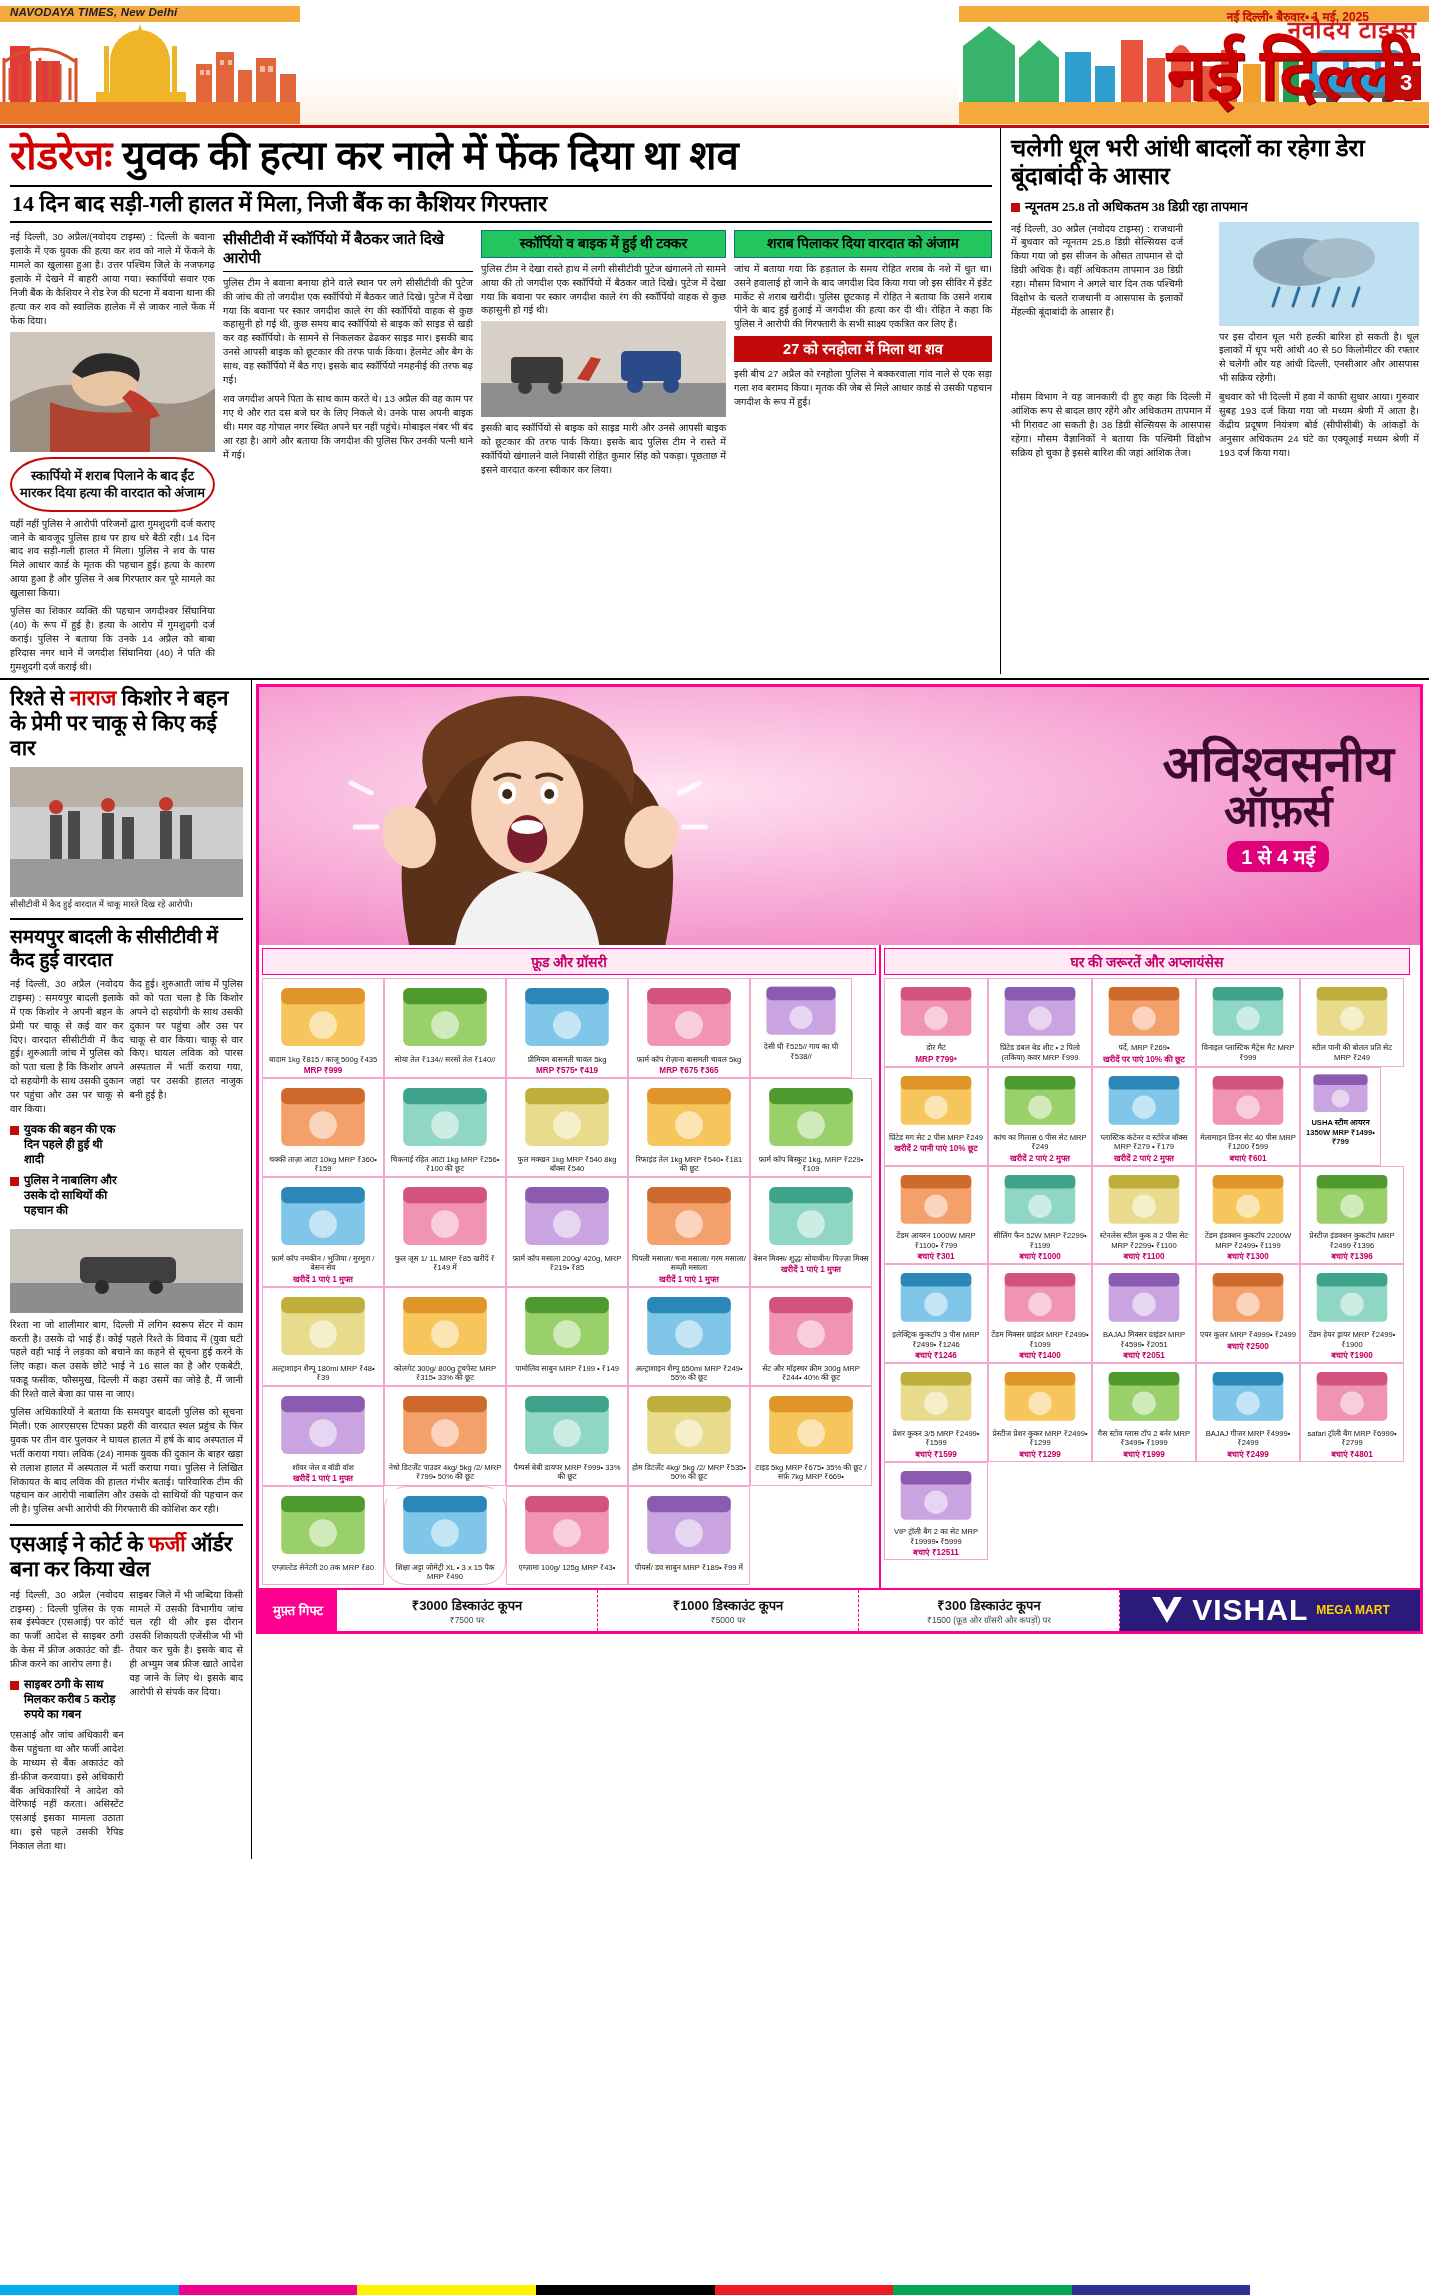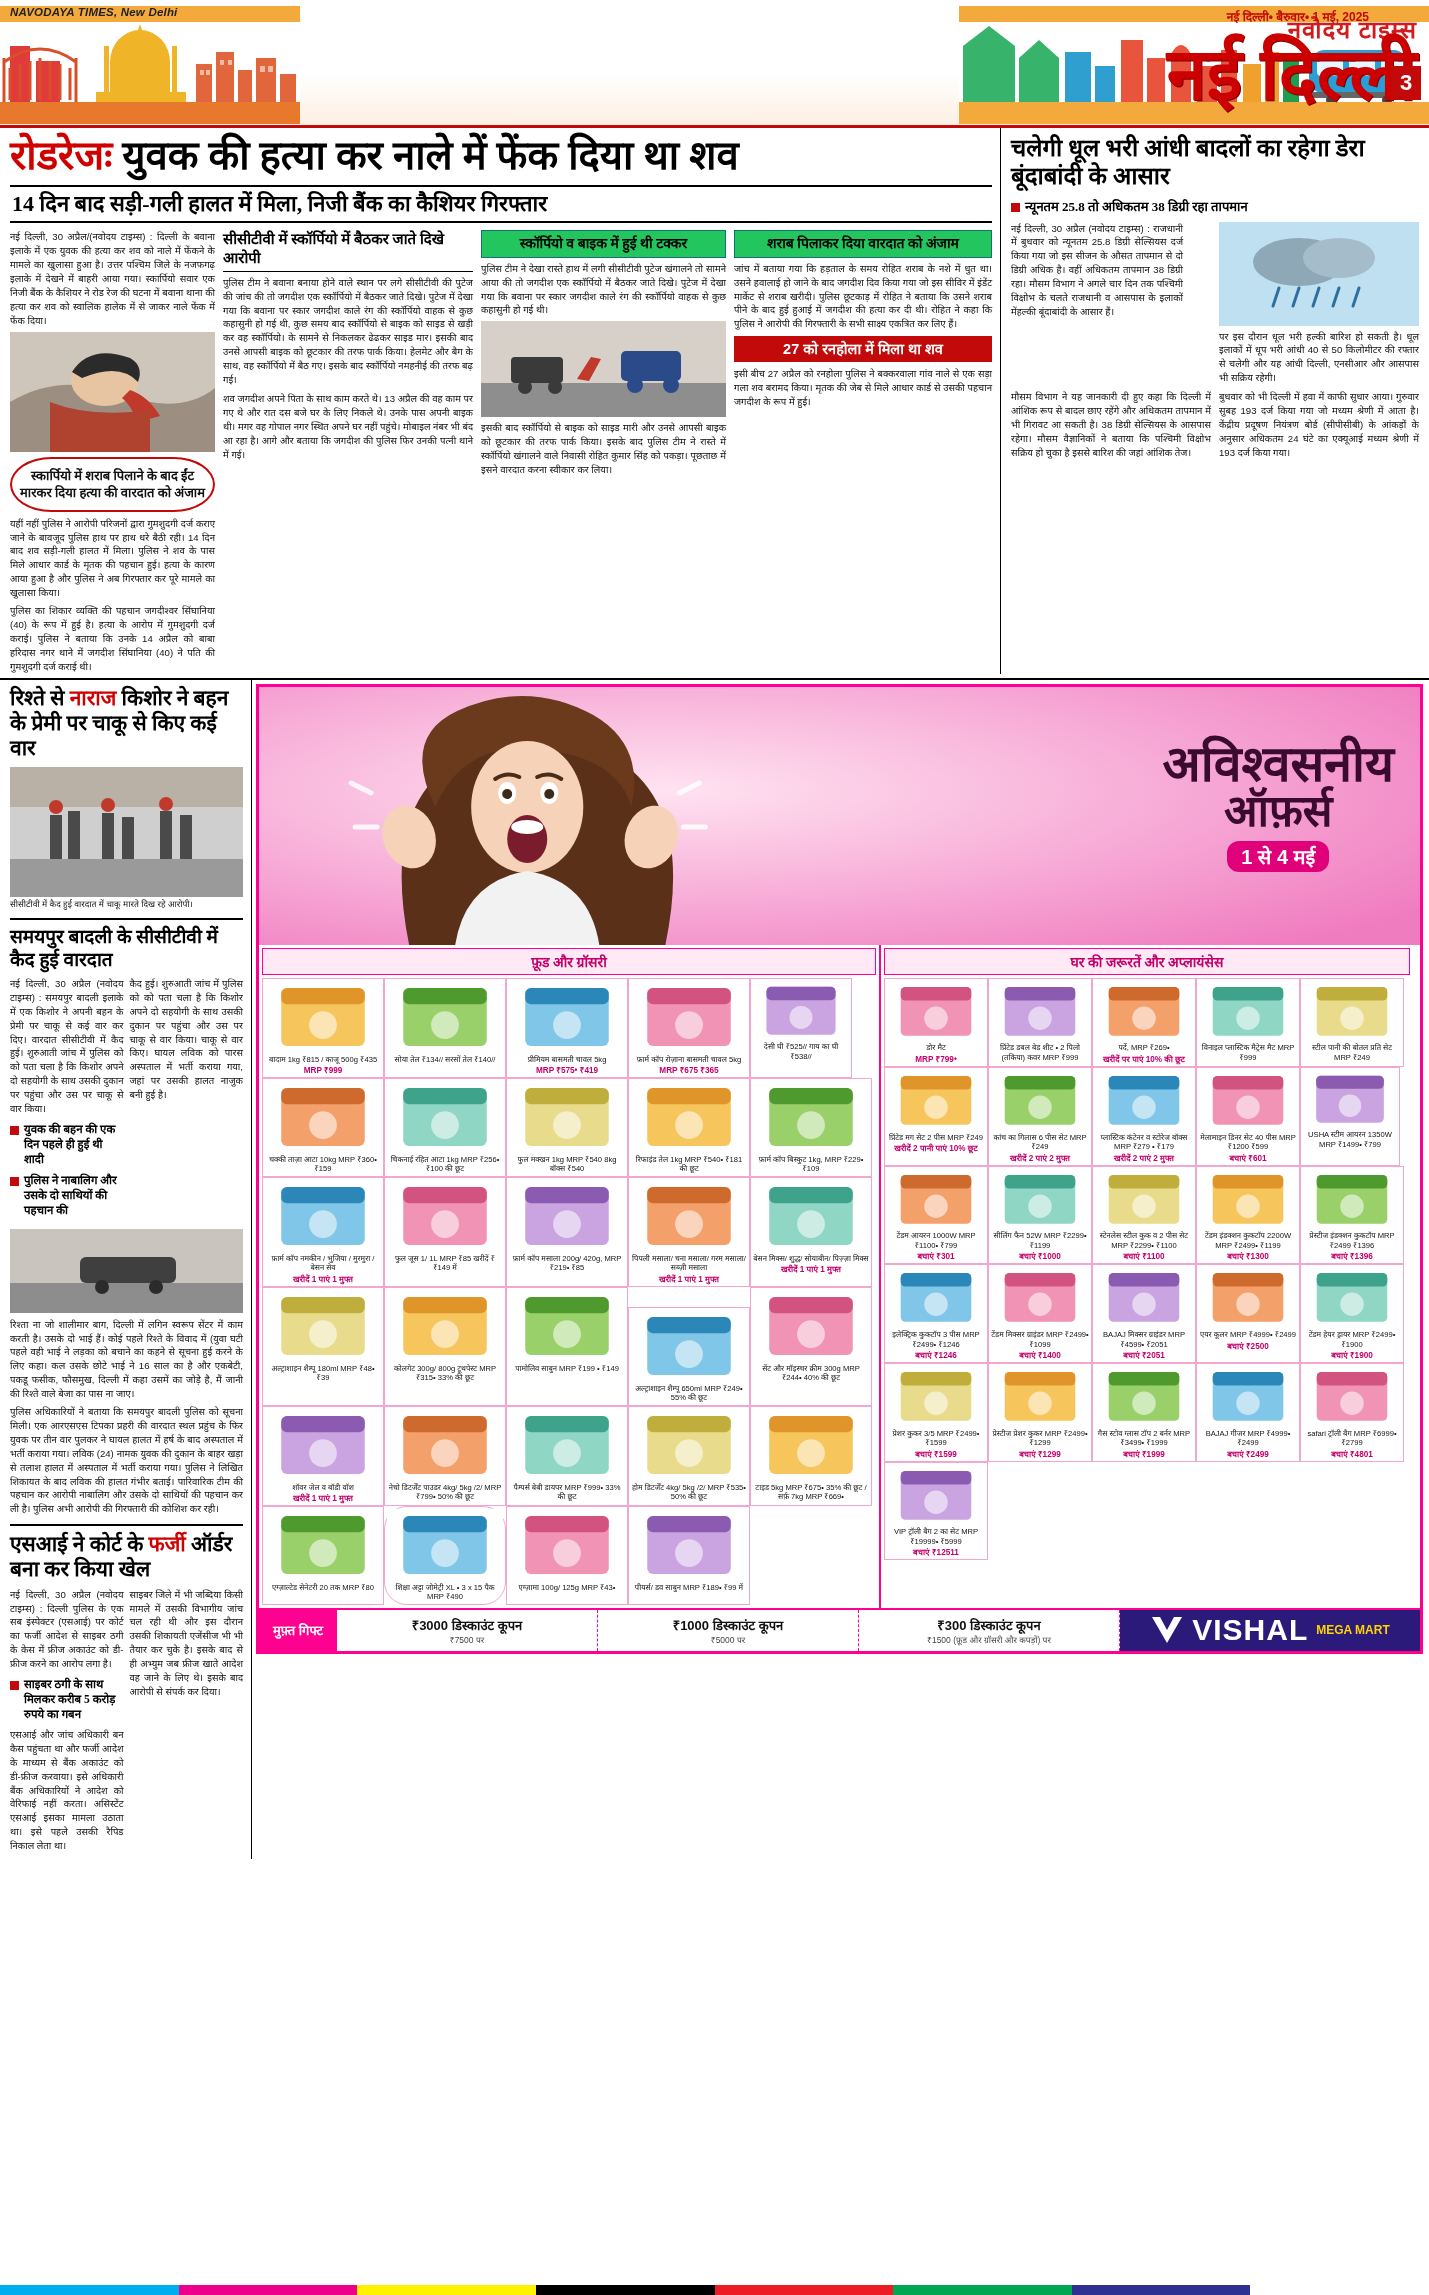--- a/index.html
+++ b/index.html
@@ -600,21 +600,21 @@
                 <div class="prod" style="width: 122px;">
                   <svg class="img" viewBox="0 0 100 62" preserveAspectRatio="none">
                     <rect width="100" height="62" fill="#ffffff"></rect>
                     <rect x="14" y="6" width="72" height="50" rx="5" fill="#9ad06a"></rect>
                     <rect x="14" y="6" width="72" height="14" rx="5" fill="#4f9a2f"></rect>
                     <circle cx="50" cy="38" r="12" fill="#ffffff" opacity=".55"></circle>
                   </svg>
                   <div class="nm">पामोलिव साबुन MRP ₹199 • ₹149</div>
                   <div class="pr"></div>
                 </div>
-                <div class="prod" style="width: 122px; margin-top: 20px;">
+                <div class="prod" style="width: 122px;">
                   <svg class="img" viewBox="0 0 100 62" preserveAspectRatio="none">
                     <rect width="100" height="62" fill="#ffffff"></rect>
                     <rect x="14" y="6" width="72" height="50" rx="5" fill="#7fc6e8"></rect>
                     <rect x="14" y="6" width="72" height="14" rx="5" fill="#2b87b8"></rect>
                     <circle cx="50" cy="38" r="12" fill="#ffffff" opacity=".55"></circle>
                   </svg>
                   <div class="nm">अल्ट्राशाइन शैम्पू 650ml MRP ₹249• 55% की छूट</div>
                   <div class="pr"></div>
                 </div>
                 <div class="prod" style="width: 122px;">
@@ -805,21 +805,21 @@
                 <div class="prod" style="width: 104px;">
                   <svg class="img" viewBox="0 0 100 62" preserveAspectRatio="none">
                     <rect width="100" height="62" fill="#ffffff"></rect>
                     <rect x="14" y="6" width="72" height="50" rx="5" fill="#f093b4"></rect>
                     <rect x="14" y="6" width="72" height="14" rx="5" fill="#d2537f"></rect>
                     <circle cx="50" cy="38" r="12" fill="#ffffff" opacity=".55"></circle>
                   </svg>
                   <div class="nm">मेलामाइन डिनर सेट 40 पीस MRP ₹1200 ₹599</div>
                   <div class="pr">बचाएं ₹601</div>
                 </div>
-                <div class="prod" style="width: 100px;">
+                <div class="prod" style="width: 81px; font-weight: bold;">
                   <svg class="img" viewBox="0 0 100 62" preserveAspectRatio="none">
                     <rect width="100" height="62" fill="#ffffff"></rect>
                     <rect x="14" y="6" width="72" height="50" rx="5" fill="#c9a4e0"></rect>
                     <rect x="14" y="6" width="72" height="14" rx="5" fill="#8a5bb0"></rect>
                     <circle cx="50" cy="38" r="12" fill="#ffffff" opacity=".55"></circle>
                   </svg>
                   <div class="nm">USHA स्टीम आयरन 1350W MRP ₹1499• ₹799</div>
                   <div class="pr"></div>
                 </div>
                 <div class="prod" style="width: 104px;">

